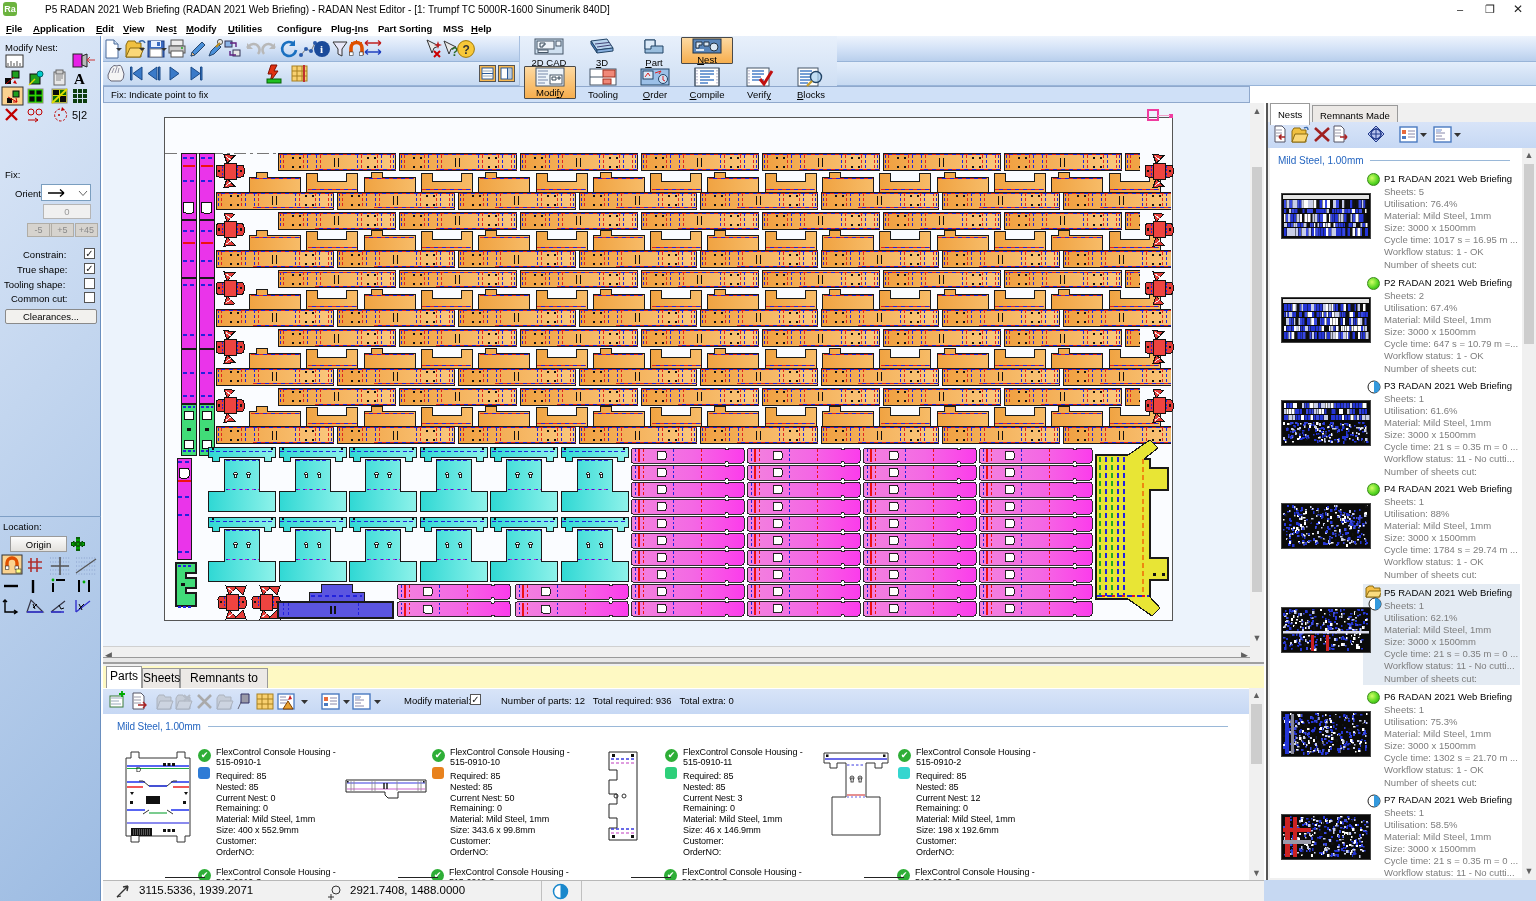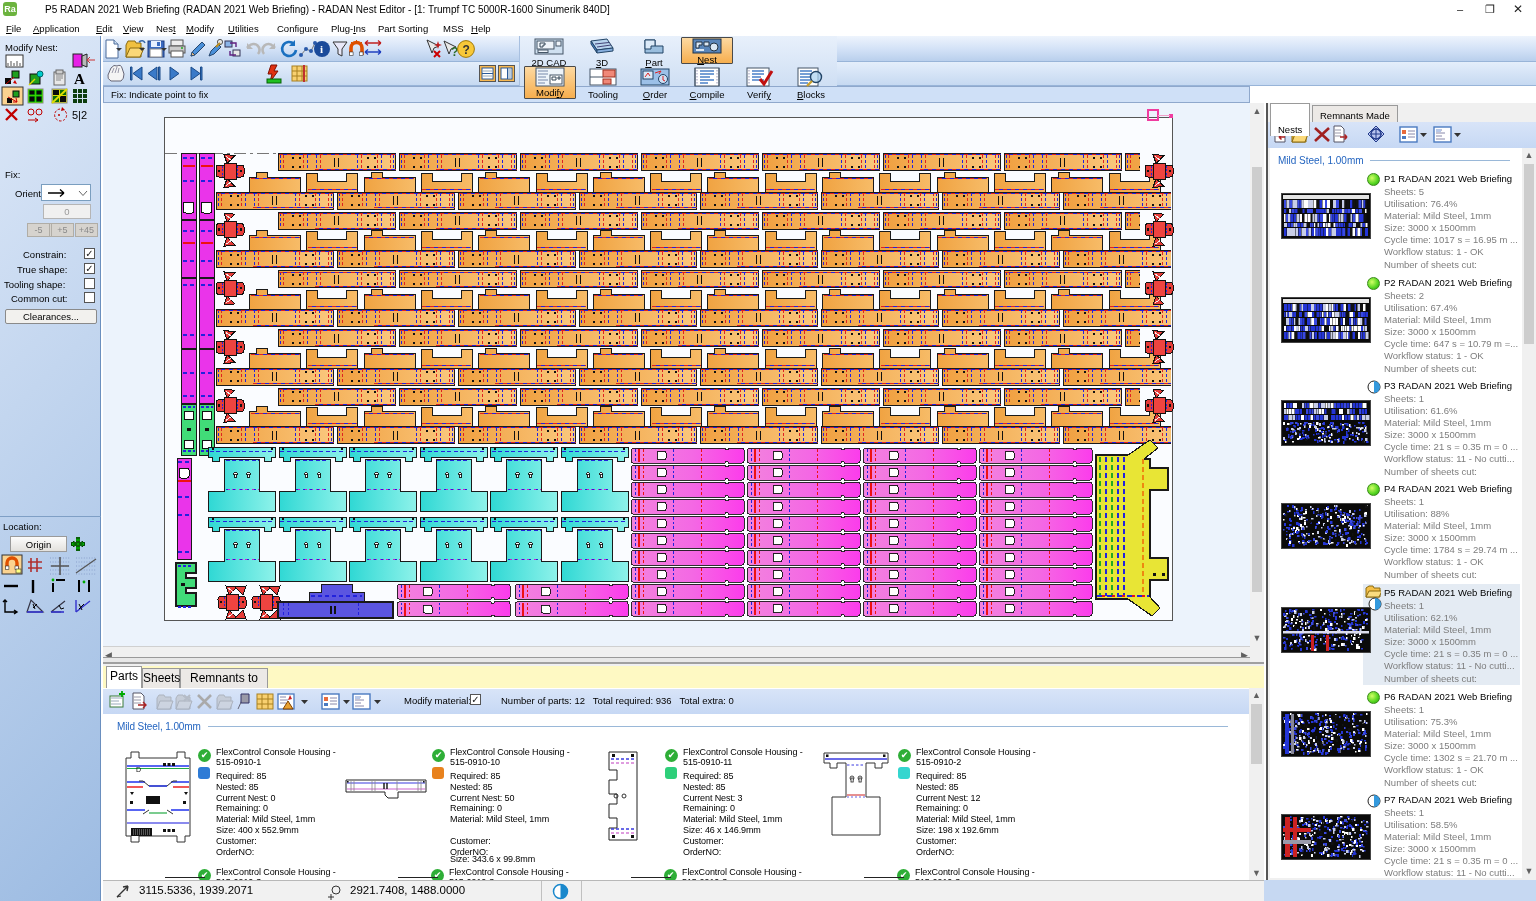--- a/index.html
+++ b/index.html
@@ -5,21 +5,21 @@
 * { margin:0; padding:0; box-sizing:border-box; }
 html,body { width:1536px; height:901px; overflow:hidden; font-family:"Liberation Sans", sans-serif; }
 body { position:relative; background:#fff; }
 .abs { position:absolute; }
 
 #titlebar { left:0; top:0; width:1536px; height:20px; background:#fff; font-size:10px; color:#000; }
 #titlebar .ticon { position:absolute; left:3px; top:2px; width:14px; height:14px; background:#6cb33e; border-radius:3px; color:#fff; font-size:9px; font-weight:bold; text-align:center; line-height:14px; }
 #titlebar .ttext { position:absolute; left:22px; top:4px; white-space:nowrap;margin-left:23px; }
 .winbtn { position:absolute; top:0; width:28px; height:20px; color:#222; font-size:11px; text-align:center; line-height:19px; }
 #menubar { left:0; top:20px; width:1536px; height:16px; background:#fff; font-size:9.5px; }
-#menubar span { position:absolute; top:3px; }
+#menubar span { position:absolute; top:3px;font-weight:bold; }
 #menubar u { text-decoration:underline; }
 
 #sidebar { left:0; top:36px; width:101px; height:865px; background:linear-gradient(135deg,#dde8f8 0%,#c3d6ef 40%,#9cbbe2 100%); border-right:1px solid #6a8fbf; font-size:9.5px; color:#000; }
 #sidebar .lbl { position:absolute; }
 
 .combo { position:absolute; background:#fff; border:1px solid #7a9ebf; }
 .inputdis { position:absolute; background:#f0f0f0; border:1px solid #b5b5b5; color:#9a9a9a; font-size:9.5px; text-align:center; }
 .btn45 { position:absolute; width:23px; height:14px; background:#d6d3ce; border:1px solid #b0ada6; color:#8a8a8a; font-size:9px; text-align:center; line-height:13px; }
 .cb { position:absolute; width:11px; height:11px; background:#fff; border:1px solid #555; font-size:10px; line-height:10px; text-align:center; color:#222; }
 .clearbtn { position:absolute; left:5px; top:307px; width:92px; height:15px; background:#f2f1ee; border:1px solid #8a8a8a; border-radius:2px; text-align:center; font-size:9.5px; line-height:14px; }
@@ -1001,21 +1001,21 @@
           </g>
 </svg></div>
 <div class="gcheck" style="left:329px;top:35px;">✔</div>
 <div class="pentry t" style="left:347px;top:33px;">FlexControl Console Housing -<br>515-0910-10</div>
 <div class="csq" style="left:329px;top:53px;background:#e8821e;"></div>
 <div class="pentry d" style="left:347px;top:57px;">Required: 85</div>
 <div class="pentry d" style="left:347px;top:68px;">Nested: 85</div>
 <div class="pentry d" style="left:347px;top:79px;">Current Nest: 50</div>
 <div class="pentry d" style="left:347px;top:89px;">Remaining: 0</div>
 <div class="pentry d" style="left:347px;top:100px;">Material: Mild Steel, 1mm</div>
-<div class="pentry d" style="left:347px;top:111px;margin-top:29px;">Size: 343.6 x 99.8mm</div>
+<div class="pentry d" style="left:347px;top:111px;">Size: 343.6 x 99.8mm</div>
 <div class="pentry d" style="left:347px;top:122px;">Customer:</div>
 <div class="pentry d" style="left:347px;top:133px;">OrderNO:</div>
 <div style="position:absolute;left:242px;top:63px;"><svg width="82" height="26">
 <path d="M1 3 h80 v12 h-28 v6 h-10 l-3 -3 v-3 h-39 z" fill="#fff" stroke="#222"></path>
 <path d="M2 6 h78" stroke="#3a3ae0" stroke-width="1.2"></path>
 <path d="M2 12 h78" stroke="#c03ac0" stroke-width="0.8"></path>
 <path d="M6 4 v10 M9 4 v10 M27 4 v10 M30 4 v10 M52 4 v10 M73 4 v10 M76 4 v10" stroke="#888" stroke-width="0.8"></path>
 <path d="M39 6 v6 M42 6 v6" stroke="#111" stroke-width="1.4"></path>
 <rect x="2" y="4" width="1.6" height="1.6" fill="#111"></rect>
           <rect x="78" y="4" width="1.6" height="1.6" fill="#111"></rect>
@@ -1085,21 +1085,21 @@
 </div>
 <div class="sb" style="position:absolute;left:1146px;top:24px;width:15px;height:192px;">
   <div class="sbarrow" style="left:0;top:2px;width:15px;">▲</div>
   <div class="sbthumb" style="left:2px;top:16px;width:11px;height:60px;"></div>
   <div class="sbarrow" style="left:0;bottom:2px;width:15px;">▼</div>
 </div>
   </div>
 
 <div id="rightpanel" class="abs">
     <div id="rptabs">
-  <div class="tab active" style="left:2px;padding:16px 7px;">Nests</div>
+  <div class="tab active" style="left:2px;padding:1px 7px;">Nests</div>
   <div class="tab" style="left:44px;padding:0 7px;">Remnants Made</div>
 </div>
 <div id="rptoolbar">
 <svg width="270" height="26" viewBox="0 0 270 26">
   <g transform="translate(4,4)">
     <g>
             <path d="M3 0 h7 l3 3 v13 h-10 z" fill="#fff" stroke="#556"></path>
             <path d="M4 4 h6 M4 7 h6 M4 10 h6" stroke="#99a"></path>
             <path d="M13 11 h-6 m0 0 l2.5 -2.5 m-2.5 2.5 l2.5 2.5" stroke="#a22" stroke-width="1.5" fill="none"></path>
           </g>

